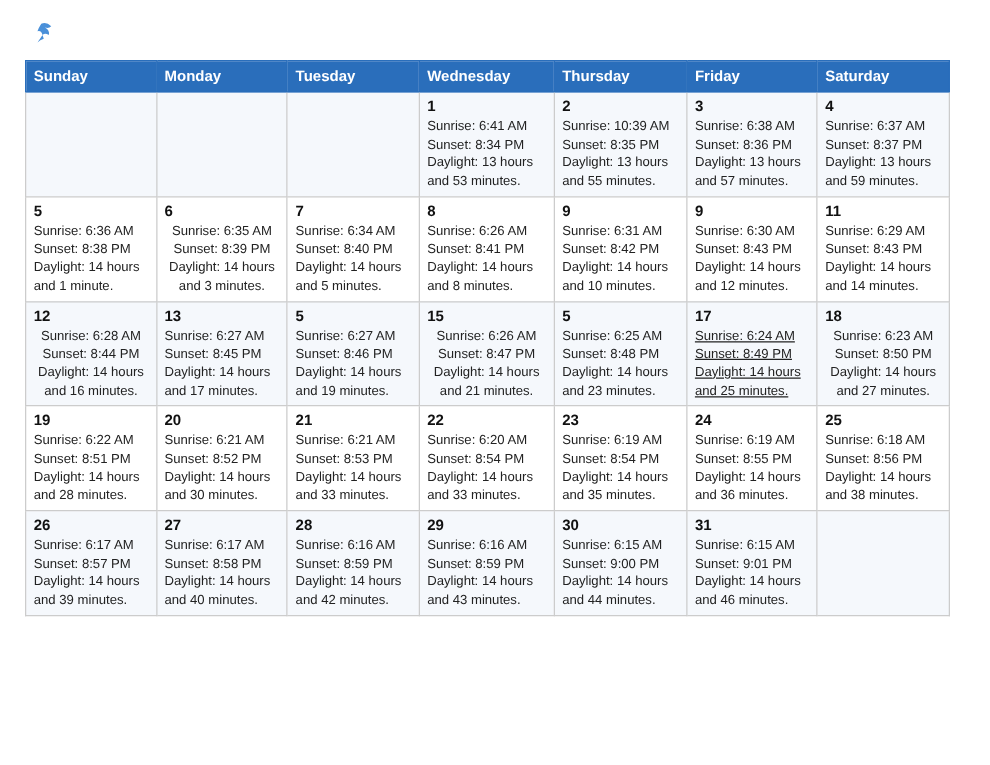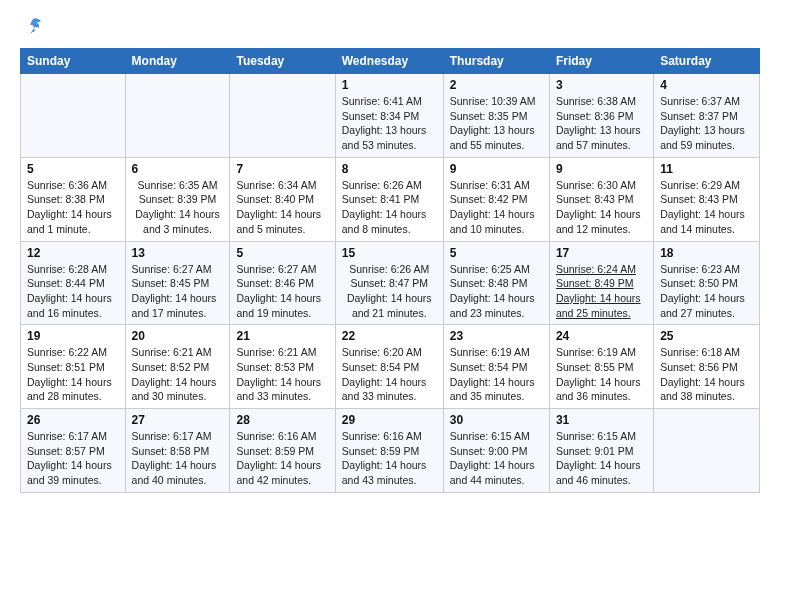--- a/index.html
+++ b/index.html
@@ -210,21 +210,21 @@
             <div class="day-num">11</div>
             <div class="day-info" style="white-space: pre-line;">Sunrise: 6:29 AM
 Sunset: 8:43 PM
 Daylight: 14 hours
 and 14 minutes.</div>
           </td>
         </tr>
         <tr>
           <td>
             <div class="day-num">12</div>
-            <div class="day-info" style="white-space: pre-line;">Sunrise: 6:28 AM
+            <div class="day-info" style="white-space: pre-line; text-align: center;">Sunrise: 6:28 AM
 Sunset: 8:44 PM
 Daylight: 14 hours
 and 16 minutes.</div>
           </td>
           <td>
             <div class="day-num">13</div>
             <div class="day-info" style="white-space: pre-line;">Sunrise: 6:27 AM
 Sunset: 8:45 PM
 Daylight: 14 hours
 and 17 minutes.</div>
@@ -252,21 +252,21 @@
           </td>
           <td>
             <div class="day-num">17</div>
             <div class="day-info" style="white-space: pre-line; text-decoration: underline;">Sunrise: 6:24 AM
 Sunset: 8:49 PM
 Daylight: 14 hours
 and 25 minutes.</div>
           </td>
           <td>
             <div class="day-num">18</div>
-            <div class="day-info" style="white-space: pre-line;">Sunrise: 6:23 AM
+            <div class="day-info" style="white-space: pre-line; text-align: center;">Sunrise: 6:23 AM
 Sunset: 8:50 PM
 Daylight: 14 hours
 and 27 minutes.</div>
           </td>
         </tr>
         <tr>
           <td>
             <div class="day-num">19</div>
             <div class="day-info" style="white-space: pre-line;">Sunrise: 6:22 AM
 Sunset: 8:51 PM

